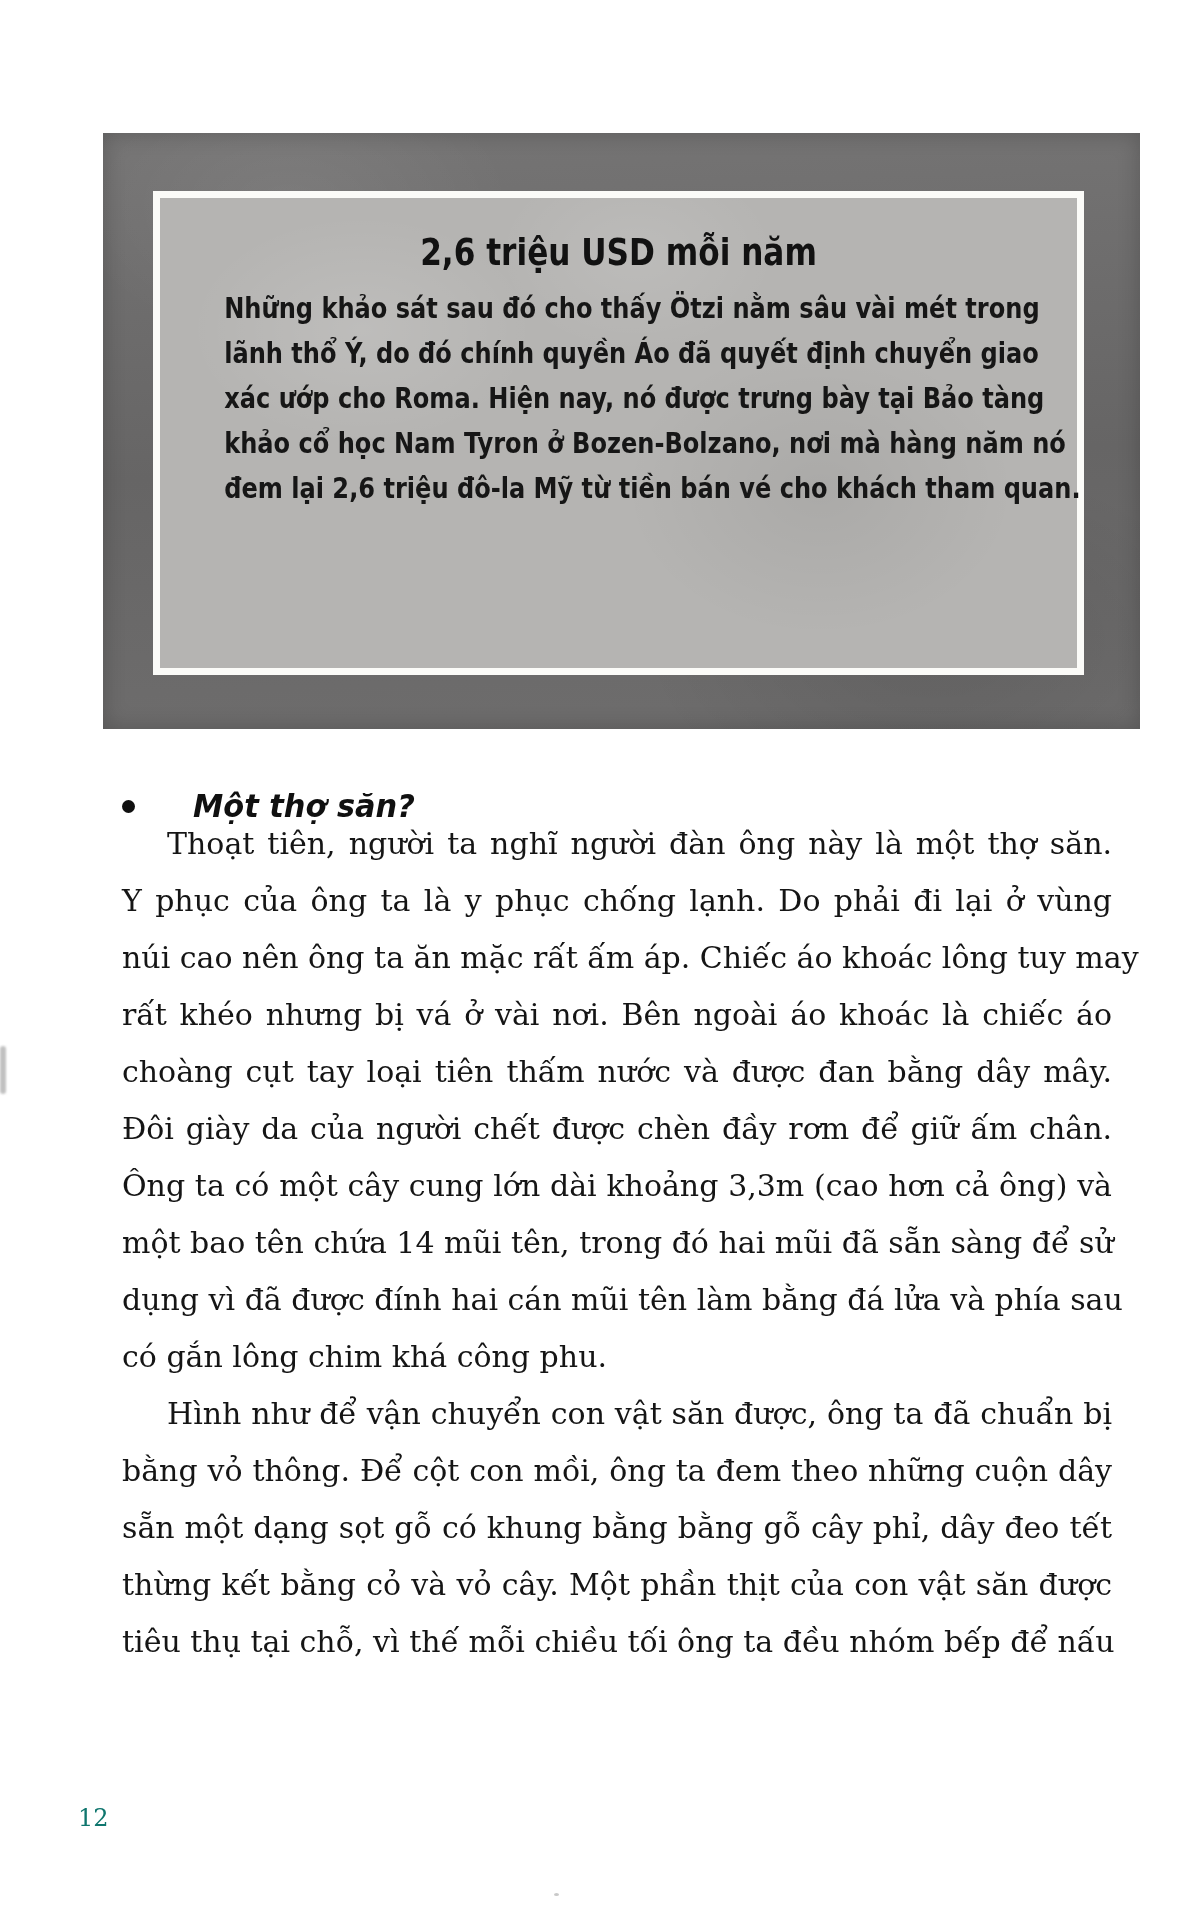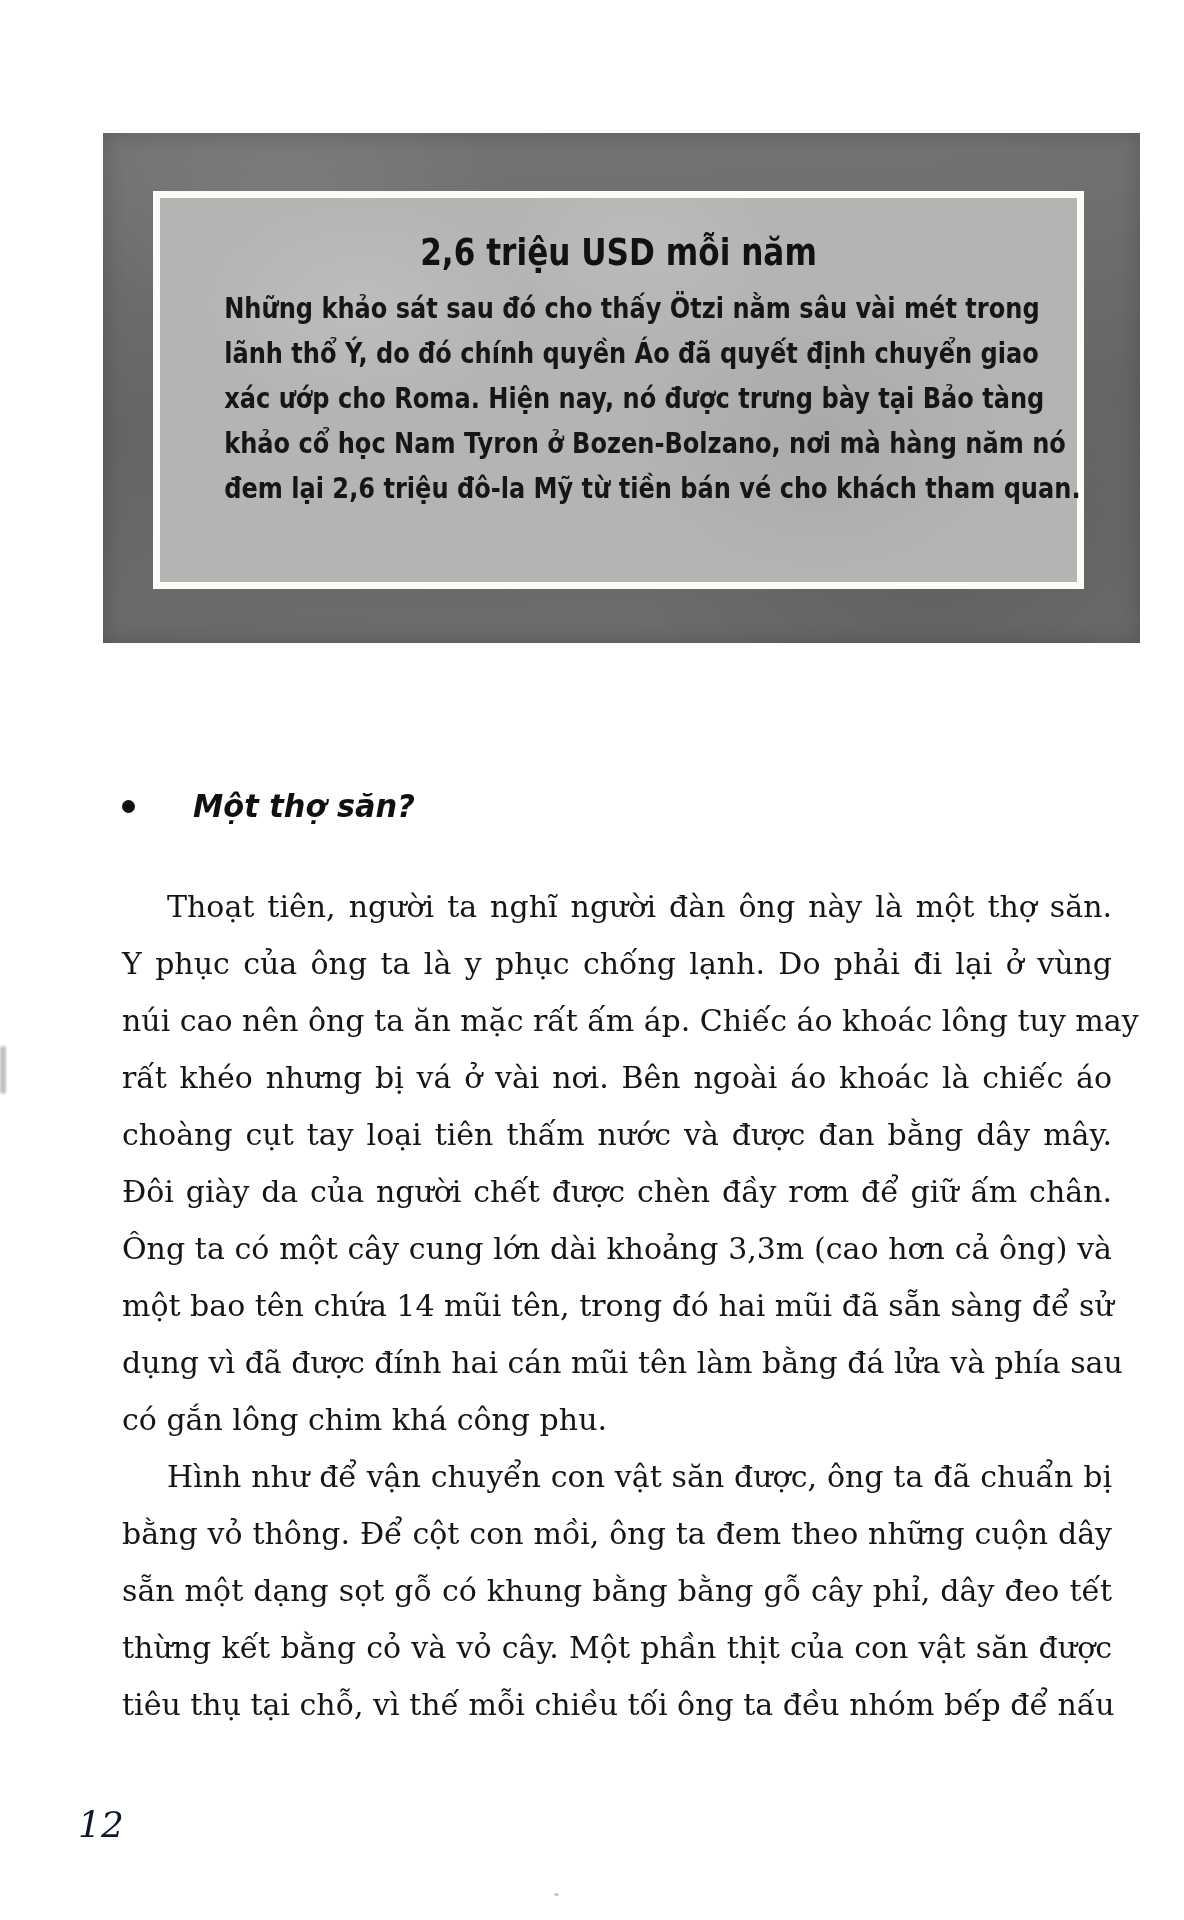--- a/index.html
+++ b/index.html
@@ -7,21 +7,21 @@
     width:1184px; height:1920px;
     position:relative;
     background:#ffffff;
     font-family:"DejaVu Serif", serif;
     overflow:hidden;
   }
 
   
   .info-box {
     position:absolute; left:103px; top:133px;
-    width:1037px; height:510px;
+    width:1037px; height:596px;
     box-sizing:border-box;
     padding:58px 56px 54px 50px;
     background:
       radial-gradient(320px 200px at 18% 12%, rgba(255,255,255,.07), transparent 70%),
       radial-gradient(420px 260px at 80% 85%, rgba(0,0,0,.10), transparent 70%),
       linear-gradient(178deg, #757474, #666565 55%, #6e6d6d);
     box-shadow: inset 0 0 22px rgba(0,0,0,.22);
   }
   .info-panel {
     width:100%; height:100%;
@@ -71,40 +71,39 @@
     font-family:"DejaVu Sans", sans-serif;
     font-weight:bold; font-style:italic;
     font-size:32px; line-height:40px;
     white-space:nowrap;
     transform:scaleX(.95);
     transform-origin:left center;
   }
 
   
   .body-text {
-    position:absolute; left:122px; top:878px;
+    position:absolute; left:122px; top:815px;
     width:990px;
     font-family:"DejaVu Serif", serif;
     font-size:30px; line-height:57px;
     color:#151515;
   }
   .body-text .line {
     text-align:justify;
     text-align-last:justify;
     white-space:nowrap;
   }
   .body-text .line.indent { padding-left:45px; box-sizing:border-box; }
   .body-text .line.short  { text-align-last:left; }
 
   
   .page-number {
     position:absolute; left:78px; top:1804px;
     font-family:"DejaVu Serif", serif;
-    font-style:italic;
-    font-size:36px; color:#0f172a;
+    font-size:24px; color:#0f766e;
   }
 
   
   .smudge {
     position:absolute; left:0; top:1046px;
     width:6px; height:48px;
     background:#b2b2b2; border-radius:3px;
     filter:blur(1px); opacity:.8;
   }
   .speck {

